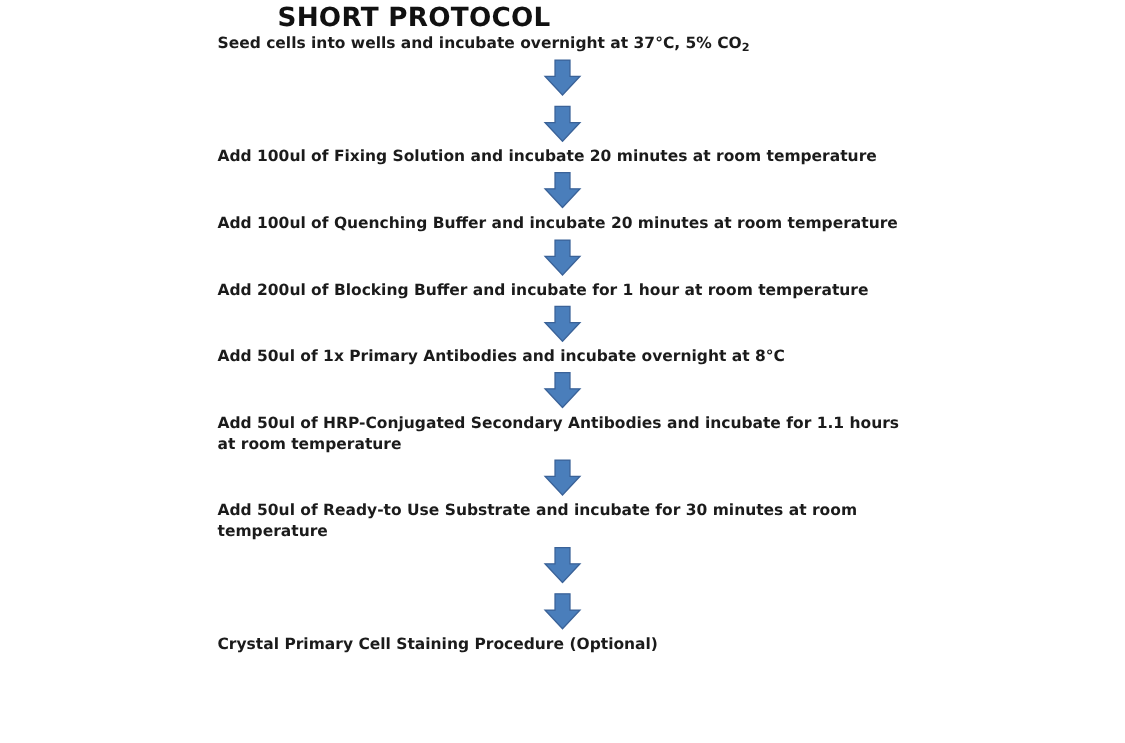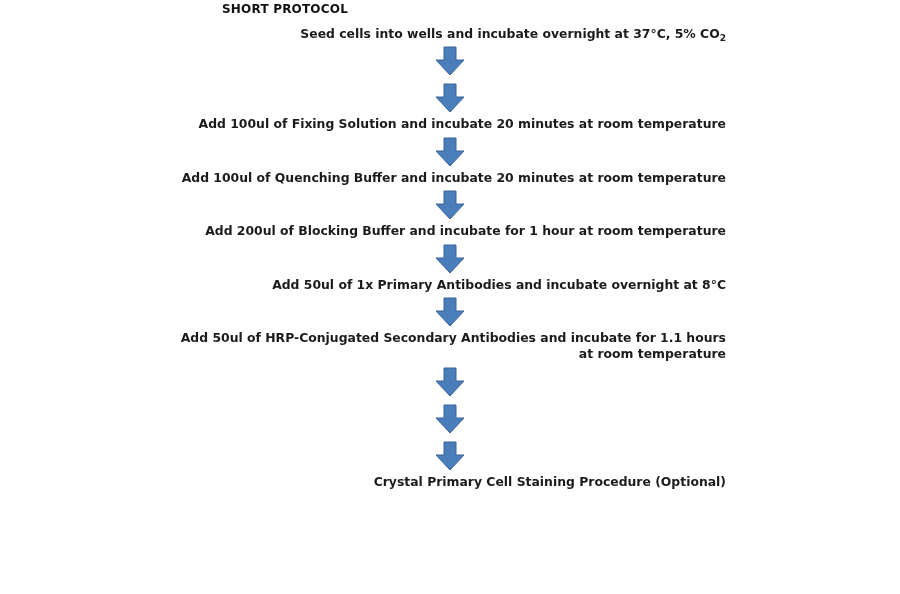--- a/index.html
+++ b/index.html
@@ -17,38 +17,38 @@
   .page {
     position: relative;
     width: 900px;
     height: 594px;
     box-sizing: border-box;
   }
   .protocol-title {
     position: absolute;
     left: 222px;
     top: 2px;
-    font-size: 12px;
+    font-size: 21px;
     font-weight: bold;
     letter-spacing: 0.2px;
     color: #111111;
     font-family: "DejaVu Sans", sans-serif;
   }
   .flow {
     position: absolute;
     left: 0;
     top: 26px;
     width: 900px;
     display: flex;
     flex-direction: column;
     align-items: center;
   }
   .step {
     width: 560px;
-    text-align: right;
+    text-align: left;
     font-size: 12.4px;
     font-weight: bold;
     line-height: 1.32;
     color: #1b1b1b;
     font-family: "DejaVu Sans", sans-serif;
     padding: 0 4px;
     box-sizing: border-box;
   }
   .step sub {
     font-size: 9px;
@@ -130,20 +130,23 @@
 
     <div class="step">
       <span>Add 50ul of HRP-Conjugated Secondary Antibodies and incubate for 1.1 hours at room temperature</span>
     </div>
     <div class="arrow-wrap">
       <svg width="34" height="30" viewBox="0 0 34 30" aria-hidden="true">
         <polygon points="11,1 23,1 23,14 31,14 17,29 3,14 11,14" fill="#4a7ebb" stroke="#3a6298" stroke-width="1"></polygon>
       </svg>
     </div>
 
+    <div class="step">
+      <span>Add 50ul of Ready-to Use Substrate and incubate for 30 minutes at room temperature</span>
+    </div>
     <div class="arrow-wrap">
       <svg width="34" height="30" viewBox="0 0 34 30" aria-hidden="true">
         <polygon points="11,1 23,1 23,14 31,14 17,29 3,14 11,14" fill="#4a7ebb" stroke="#3a6298" stroke-width="1"></polygon>
       </svg>
     </div>
 
     <div class="arrow-wrap">
       <svg width="34" height="30" viewBox="0 0 34 30" aria-hidden="true">
         <polygon points="11,1 23,1 23,14 31,14 17,29 3,14 11,14" fill="#4a7ebb" stroke="#3a6298" stroke-width="1"></polygon>
       </svg>

